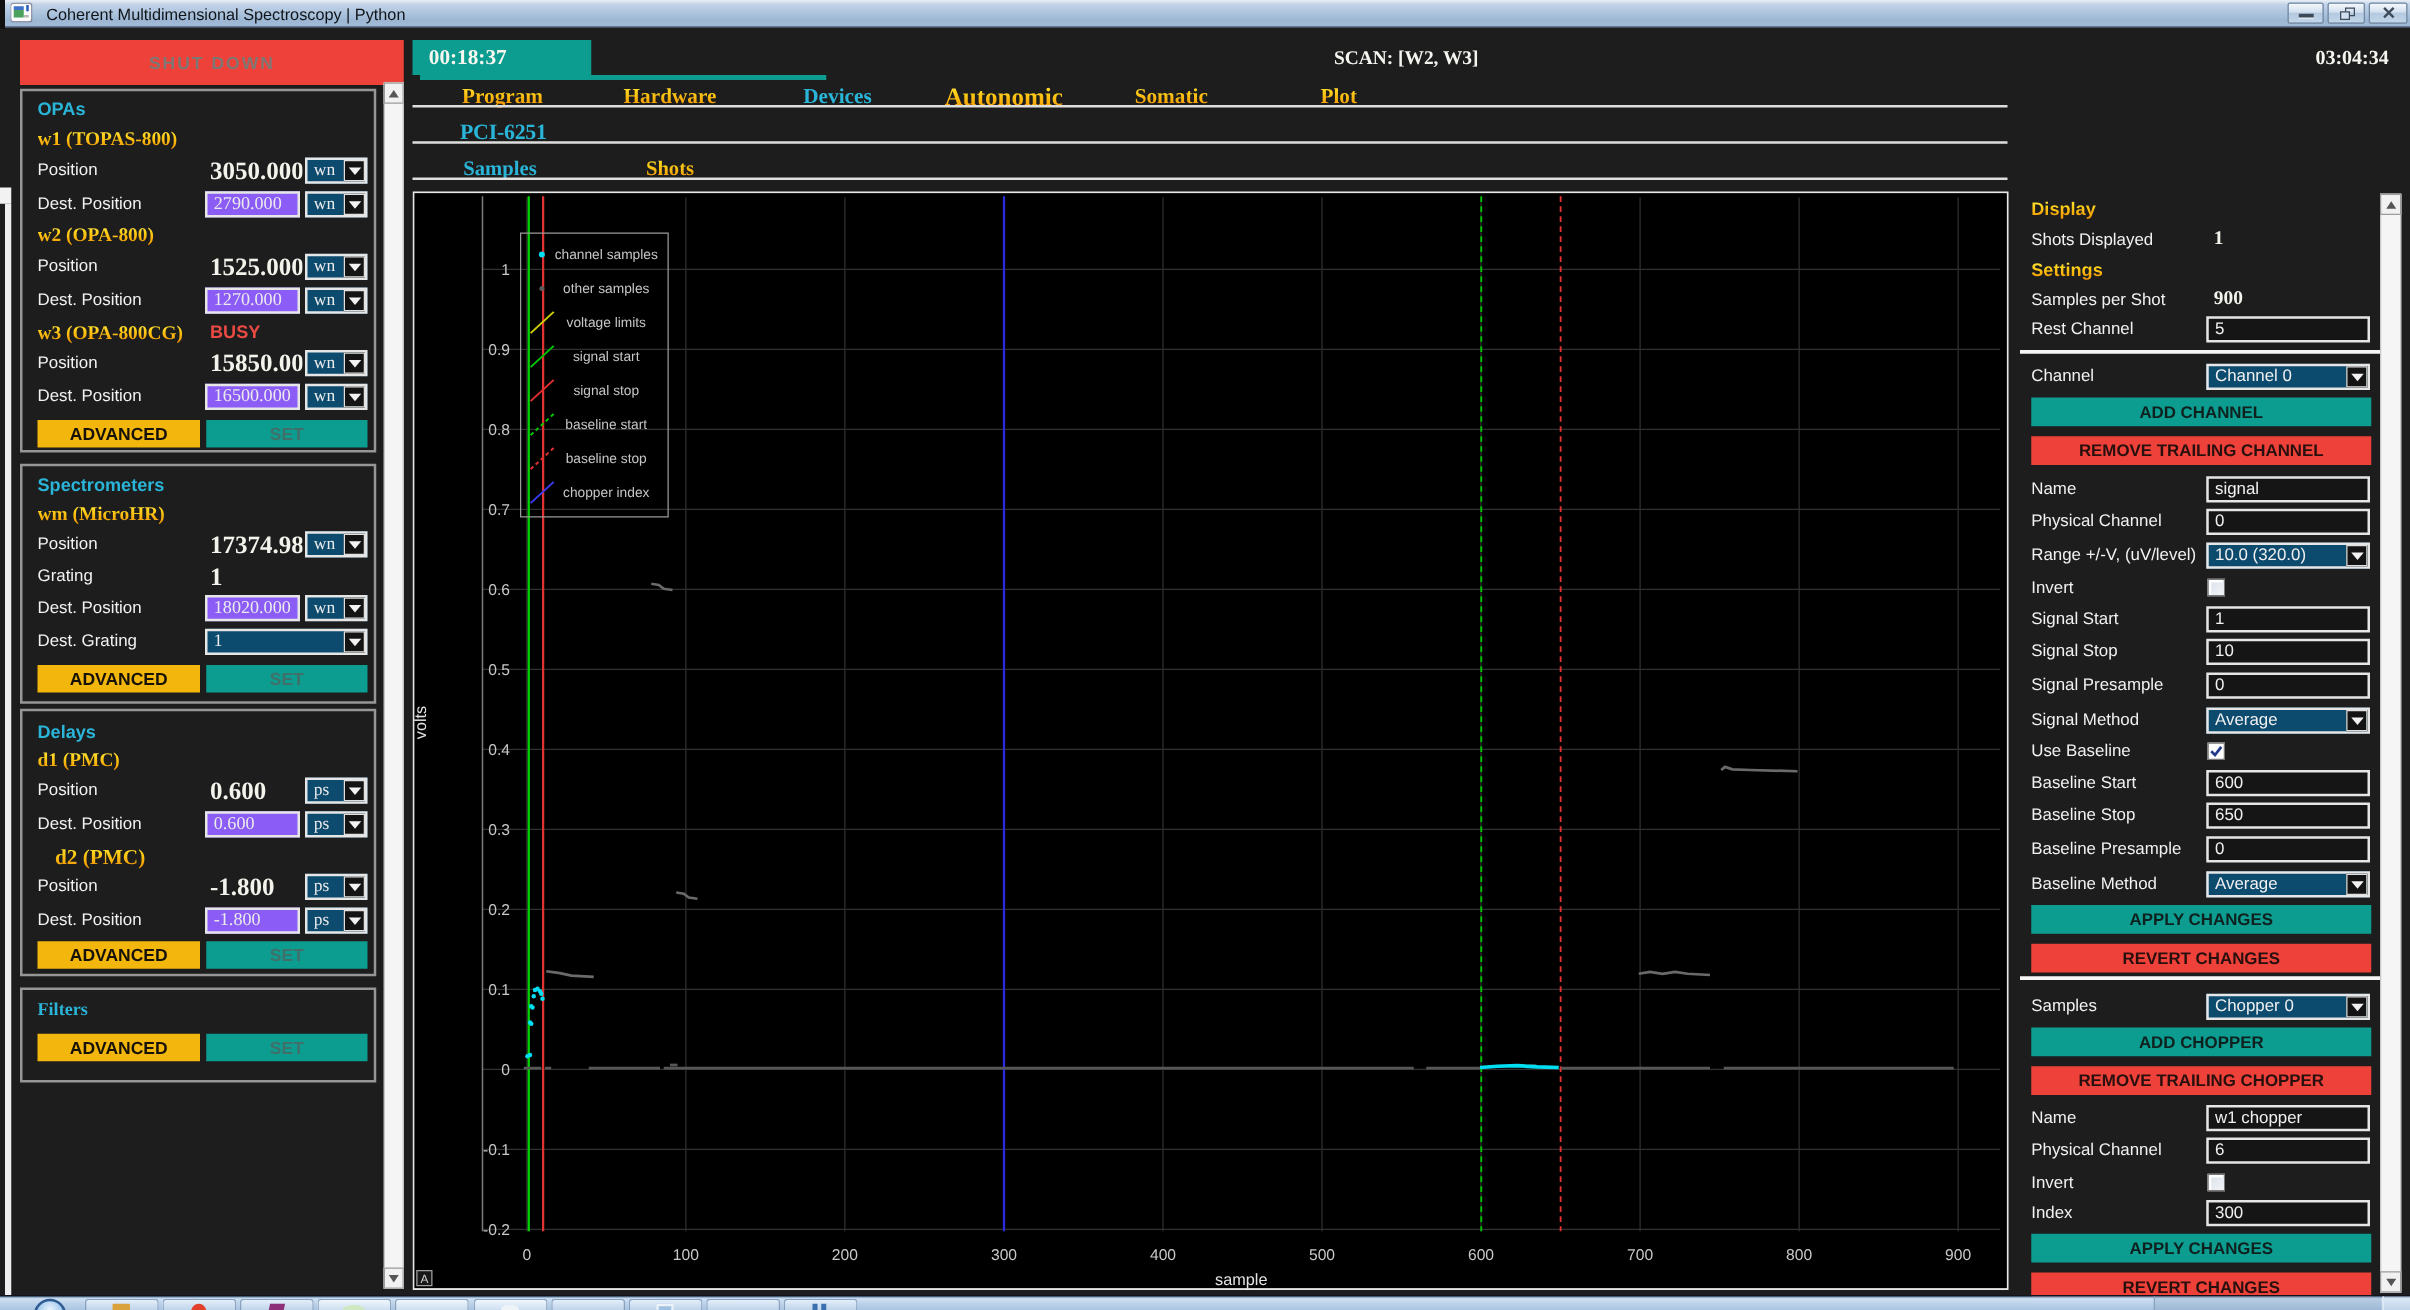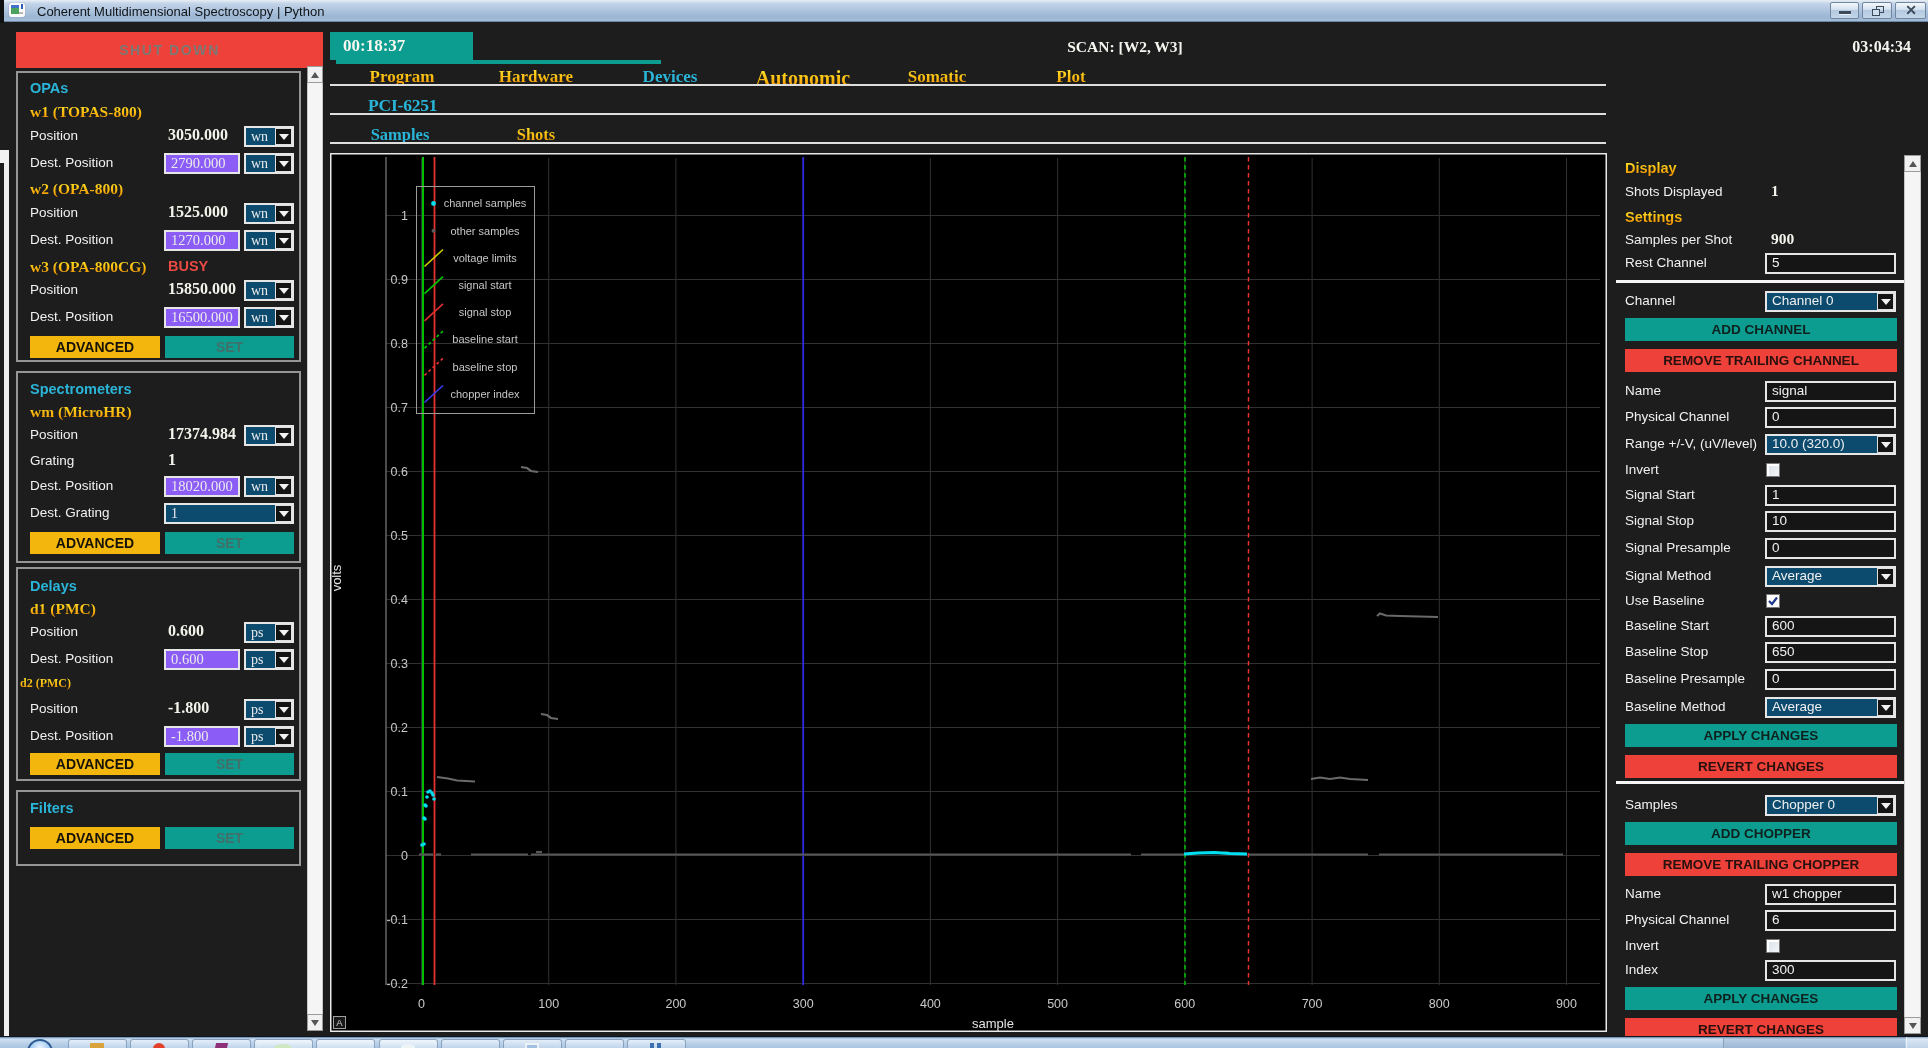--- a/index.html
+++ b/index.html
@@ -9,21 +9,21 @@
   
   #titlebar { position:absolute; left:0; top:0; width:1928px; height:22px;
     background:linear-gradient(180deg,#e8eef6 0%,#c2d3e8 18%,#aac2dc 55%,#9cb6d3 78%,#a3bcd8 100%);
     border-bottom:1px solid #6e88a8; }
   #titletext { position:absolute; left:37px; top:4px; font-size:13px; color:#101418; }
   .winbtn { position:absolute; top:2px; height:17px; border:1px solid #70879f;
     border-radius:2px; background:linear-gradient(180deg,#f4f8fc 0%,#d2e0ef 45%,#b4c9e0 50%,#c3d6e9 100%); }
   
   .lbl { font-size:13.5px; color:#f1f1f1; white-space:nowrap; }
   .serifb { font-family:"Liberation Serif", serif; font-weight:bold; }
-  .val { font-family:"Liberation Serif", serif; font-weight:bold; font-size:16px; color:#f3f3ec; white-space:nowrap; }
+  .val { font-family:"Liberation Serif", serif; font-weight:bold; font-size:20px; color:#f3f3ec; white-space:nowrap; }
   .grad { background:linear-gradient(180deg,#ffe851 0%,#ffd21a 30%,#f5a608 72%,#ea8a02 100%); -webkit-background-clip:text; background-clip:text; color:transparent; }
   .cyan { color:#2ab5d8; }
   .inp { position:absolute; background:#8b5cf6; border:2px solid #e6e6e6;
     font-family:"Liberation Serif", serif; font-size:14.5px; color:#ebebeb; padding:0 0 0 5px; white-space:nowrap; overflow:hidden; }
   .inps { position:absolute; background:#151515; border:2px solid #e6e6e6;
     font-size:13.5px; color:#f0f0f0; padding:0 0 0 5px; white-space:nowrap; overflow:hidden; }
   .combo { position:absolute; background:#0c4a6e; border:2px solid #e6e6e6; }
   .combo .txt { position:absolute; left:5px; top:0px; font-family:"Liberation Serif", serif; font-size:14px; color:#ebebeb; }
   .combo .txts { position:absolute; left:5px; top:0px; font-size:13.5px; color:#f0f0f0; }
   .combo .ab { position:absolute; right:0px; top:0px; bottom:0px; width:17px; border:1px solid #e0e0e0; background:#141414; }
@@ -155,36 +155,36 @@
 <div class="combo" style="left:244px;top:621.5px;width:50px;height:21px;">
       <span class="txt" style="line-height:17px;">ps</span>
       <span class="ab"></span>
     </div>
 <div class="abs lbl" style="left:30px;top:651px;">Dest. Position</div>
 <div class="inp" style="left:164px;top:648.5px;width:76px;height:21px;line-height:17px;">0.600</div>
 <div class="combo" style="left:244px;top:648.5px;width:50px;height:21px;">
       <span class="txt" style="line-height:17px;">ps</span>
       <span class="ab"></span>
     </div>
-<div class="abs serifb grad" style="left:20px;top:676px;font-size:12px;">d2 (PMC)</div>
+<div class="abs serifb grad" style="left:44px;top:676px;font-size:17px;">d2 (PMC)</div>
 <div class="abs lbl" style="left:30px;top:701px;">Position</div>
 <div class="abs val" style="left:168px;top:699px;max-width:74px;overflow:hidden;">-1.800</div>
 <div class="combo" style="left:244px;top:698.5px;width:50px;height:21px;">
       <span class="txt" style="line-height:17px;">ps</span>
       <span class="ab"></span>
     </div>
 <div class="abs lbl" style="left:30px;top:728px;">Dest. Position</div>
 <div class="inp" style="left:164px;top:725.5px;width:76px;height:21px;line-height:17px;">-1.800</div>
 <div class="combo" style="left:244px;top:725.5px;width:50px;height:21px;">
       <span class="txt" style="line-height:17px;">ps</span>
       <span class="ab"></span>
     </div>
 <div class="btn amber" style="left:30px;top:753px;width:130px;height:22px;font-size:14px;">ADVANCED</div>
 <div class="btn tealdis" style="left:165px;top:753px;width:129px;height:22px;font-size:14px;">SET</div>
-<div class="abs lbl cyan" style="left:30px;top:800px;font-weight:bold;font-size:14.5px;">Filters</div>
+<div class="abs lbl cyan" style="left:30px;top:800px;font-weight:bold;font-size:14.5px;font-family:Liberation Serif, serif;">Filters</div>
 <div class="btn amber" style="left:30px;top:827px;width:130px;height:22px;font-size:14px;">ADVANCED</div>
 <div class="btn tealdis" style="left:165px;top:827px;width:129px;height:22px;font-size:14px;">SET</div>
 </div>
 
 <div class="sbtrack" style="left:307px;top:66px;width:16px;height:965px;"></div>
 <div class="sbbtn" style="left:307px;top:66px;width:16px;height:17px;">
     <div class="tri-up"></div>
   </div>
 <div class="sbbtn" style="left:307px;top:1014px;width:16px;height:17px;">
     <div class="tri-dn"></div>

